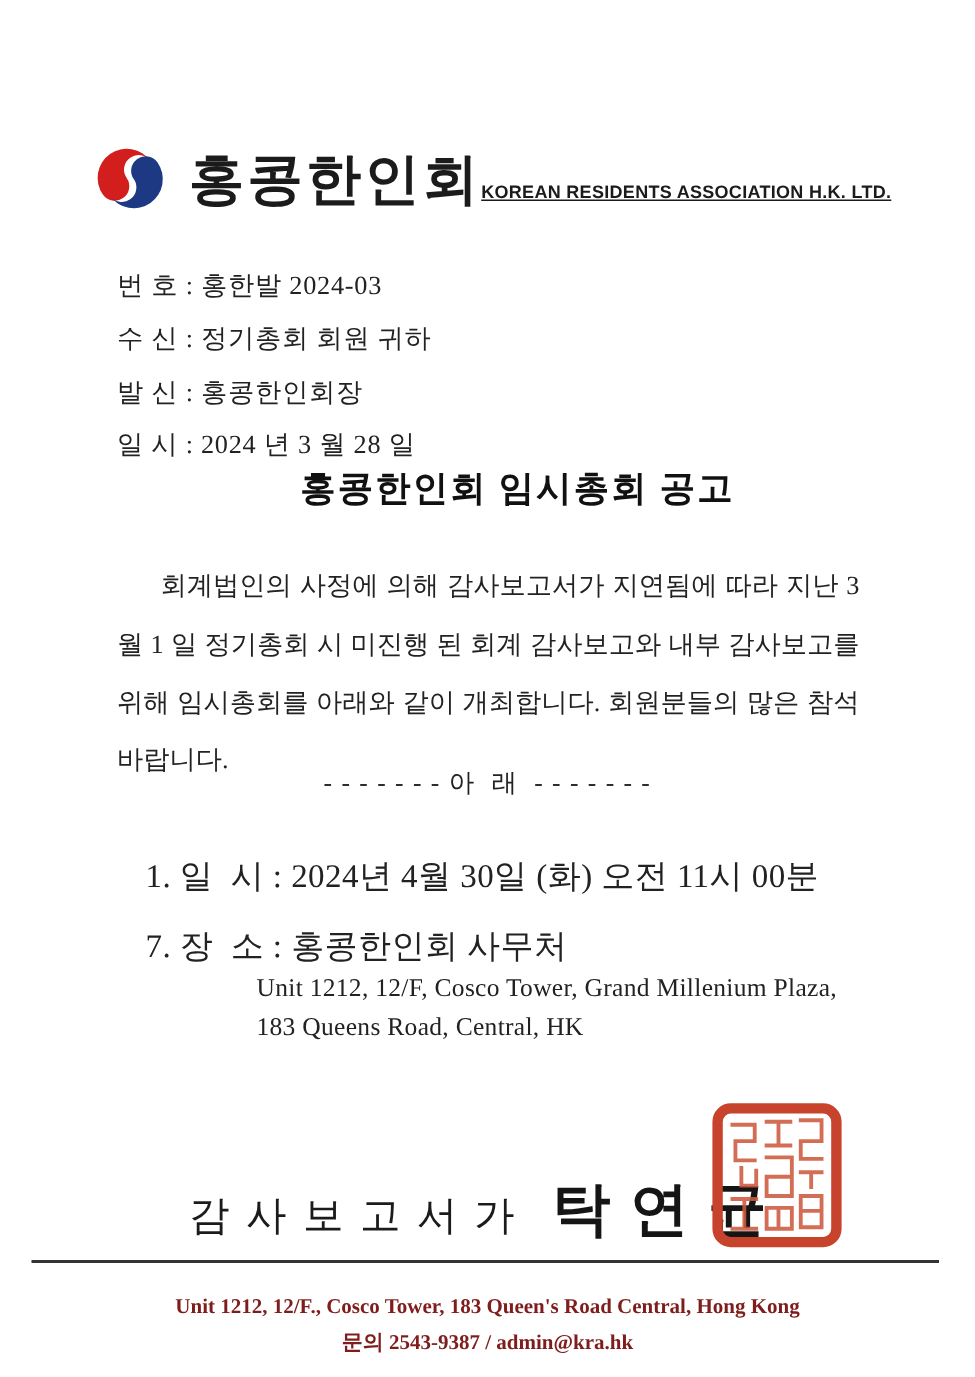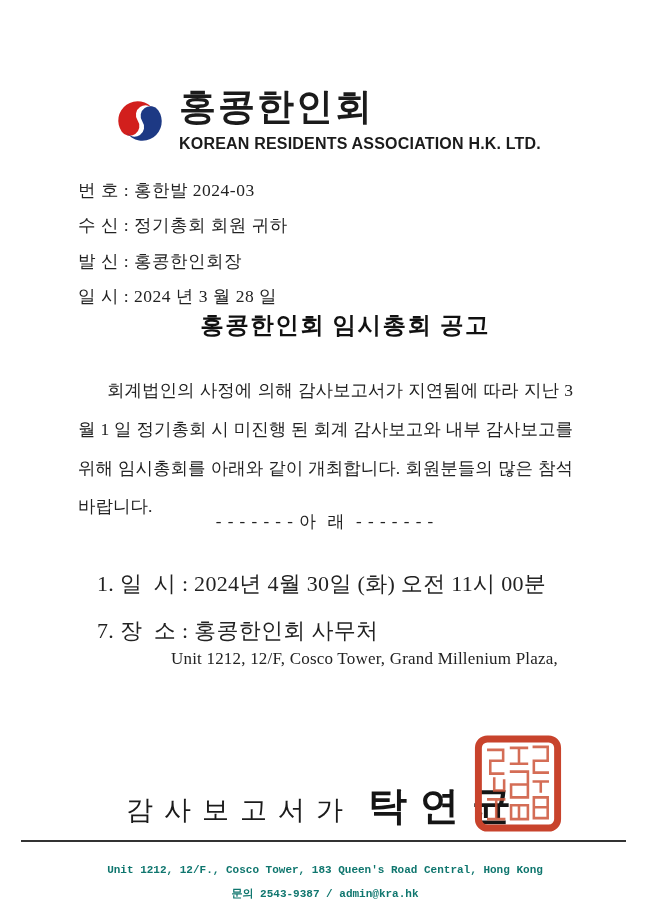--- a/index.html
+++ b/index.html
@@ -18,36 +18,37 @@
     position: absolute;
     top: 88px;
     left: 50%;
     transform: translateX(-50%);
     display: flex;
     align-items: center;
     gap: 8px;
     white-space: nowrap;
   }
   .logo-symbol { width: 62px; height: 62px; flex: 0 0 auto; }
-  .logo-text { display: flex; flex-direction: column; }
+  .logo-text { display: flex; flex-direction: row; }
   .logo-ko {
     font-family: "Liberation Sans", "DejaVu Sans", sans-serif;
     font-weight: bold;
     font-size: 37px;
     line-height: 1.0;
     letter-spacing: 2px;
     color: #1b1b1b;
   }
   .logo-en {
     font-family: "Liberation Sans", "DejaVu Sans", sans-serif;
     font-weight: bold;
-    font-size: 16px;
+    font-size: 12px;
     letter-spacing: 0.2px;
-    margin-top: 10px;
+    margin-top: 20px;
     color: #1b1b1b;
+    text-decoration: underline;
   }
 
   
   .meta {
     position: absolute;
     top: 173px;
     left: 78px;
     font-size: 17.5px;
     line-height: 35.4px;
     letter-spacing: 0.5px;
@@ -118,24 +119,24 @@
     top: 840px;
     left: 21px;
     width: 605px;
     border-top: 2px solid #333333;
   }
   .footer-line {
     position: absolute;
     left: 0;
     width: 650px;
     text-align: center;
-    font-family: Liberation Mono, monospace;
+    font-family: Liberation Serif, serif;
     font-weight: bold;
-    font-size: 11px;
-    color: #0f766e;
+    font-size: 14px;
+    color: #7f1d1d;
   }
   .footer-line1 { top: 864px; }
   .footer-line2 { top: 886px; }
 </style>
 </head>
 <body>
 
 <div class="page">
 
   <div class="logo-row">
@@ -160,20 +161,21 @@
 
   <div class="doc-title">홍콩한인회 임시총회 공고</div>
 
   <div class="body-par">회계법인의 사정에 의해 감사보고서가 지연됨에 따라 지난 3 월 1 일 정기총회 시 미진행 된 회계 감사보고와 내부 감사보고를 위해 임시총회를 아래와 같이 개최합니다. 회원분들의 많은 참석 바랍니다.</div>
 
   <div class="divider">- - - - - - - 아  래  - - - - - - -</div>
 
   <div class="agenda-line agenda-item1">1. 일  시 : 2024년 4월 30일 (화) 오전 11시 00분</div>
   <div class="agenda-line agenda-item2">7. 장  소 : 홍콩한인회 사무처</div>
   <div class="agenda-addr agenda-addr1">Unit 1212, 12/F, Cosco Tower, Grand Millenium Plaza,</div>
+  <div class="agenda-addr agenda-addr2">183 Queens Road, Central, HK</div>
 
   <div class="signature">
     <span class="sig-title">감사보고서가</span>
     <span class="sig-name">탁연균</span>
   </div>
 
   <svg class="seal" viewBox="0 0 90 100" aria-hidden="true">
     <rect x="5" y="5" width="80" height="90" rx="9" fill="none" stroke-width="7" stroke="#c8432c"></rect>
     <g fill="none" stroke-width="2.6" stroke-linecap="square" opacity="0.88" stroke="#cf5a3f">
       <path d="M15 16 h15 v11 h-13 v13 h13"></path>

